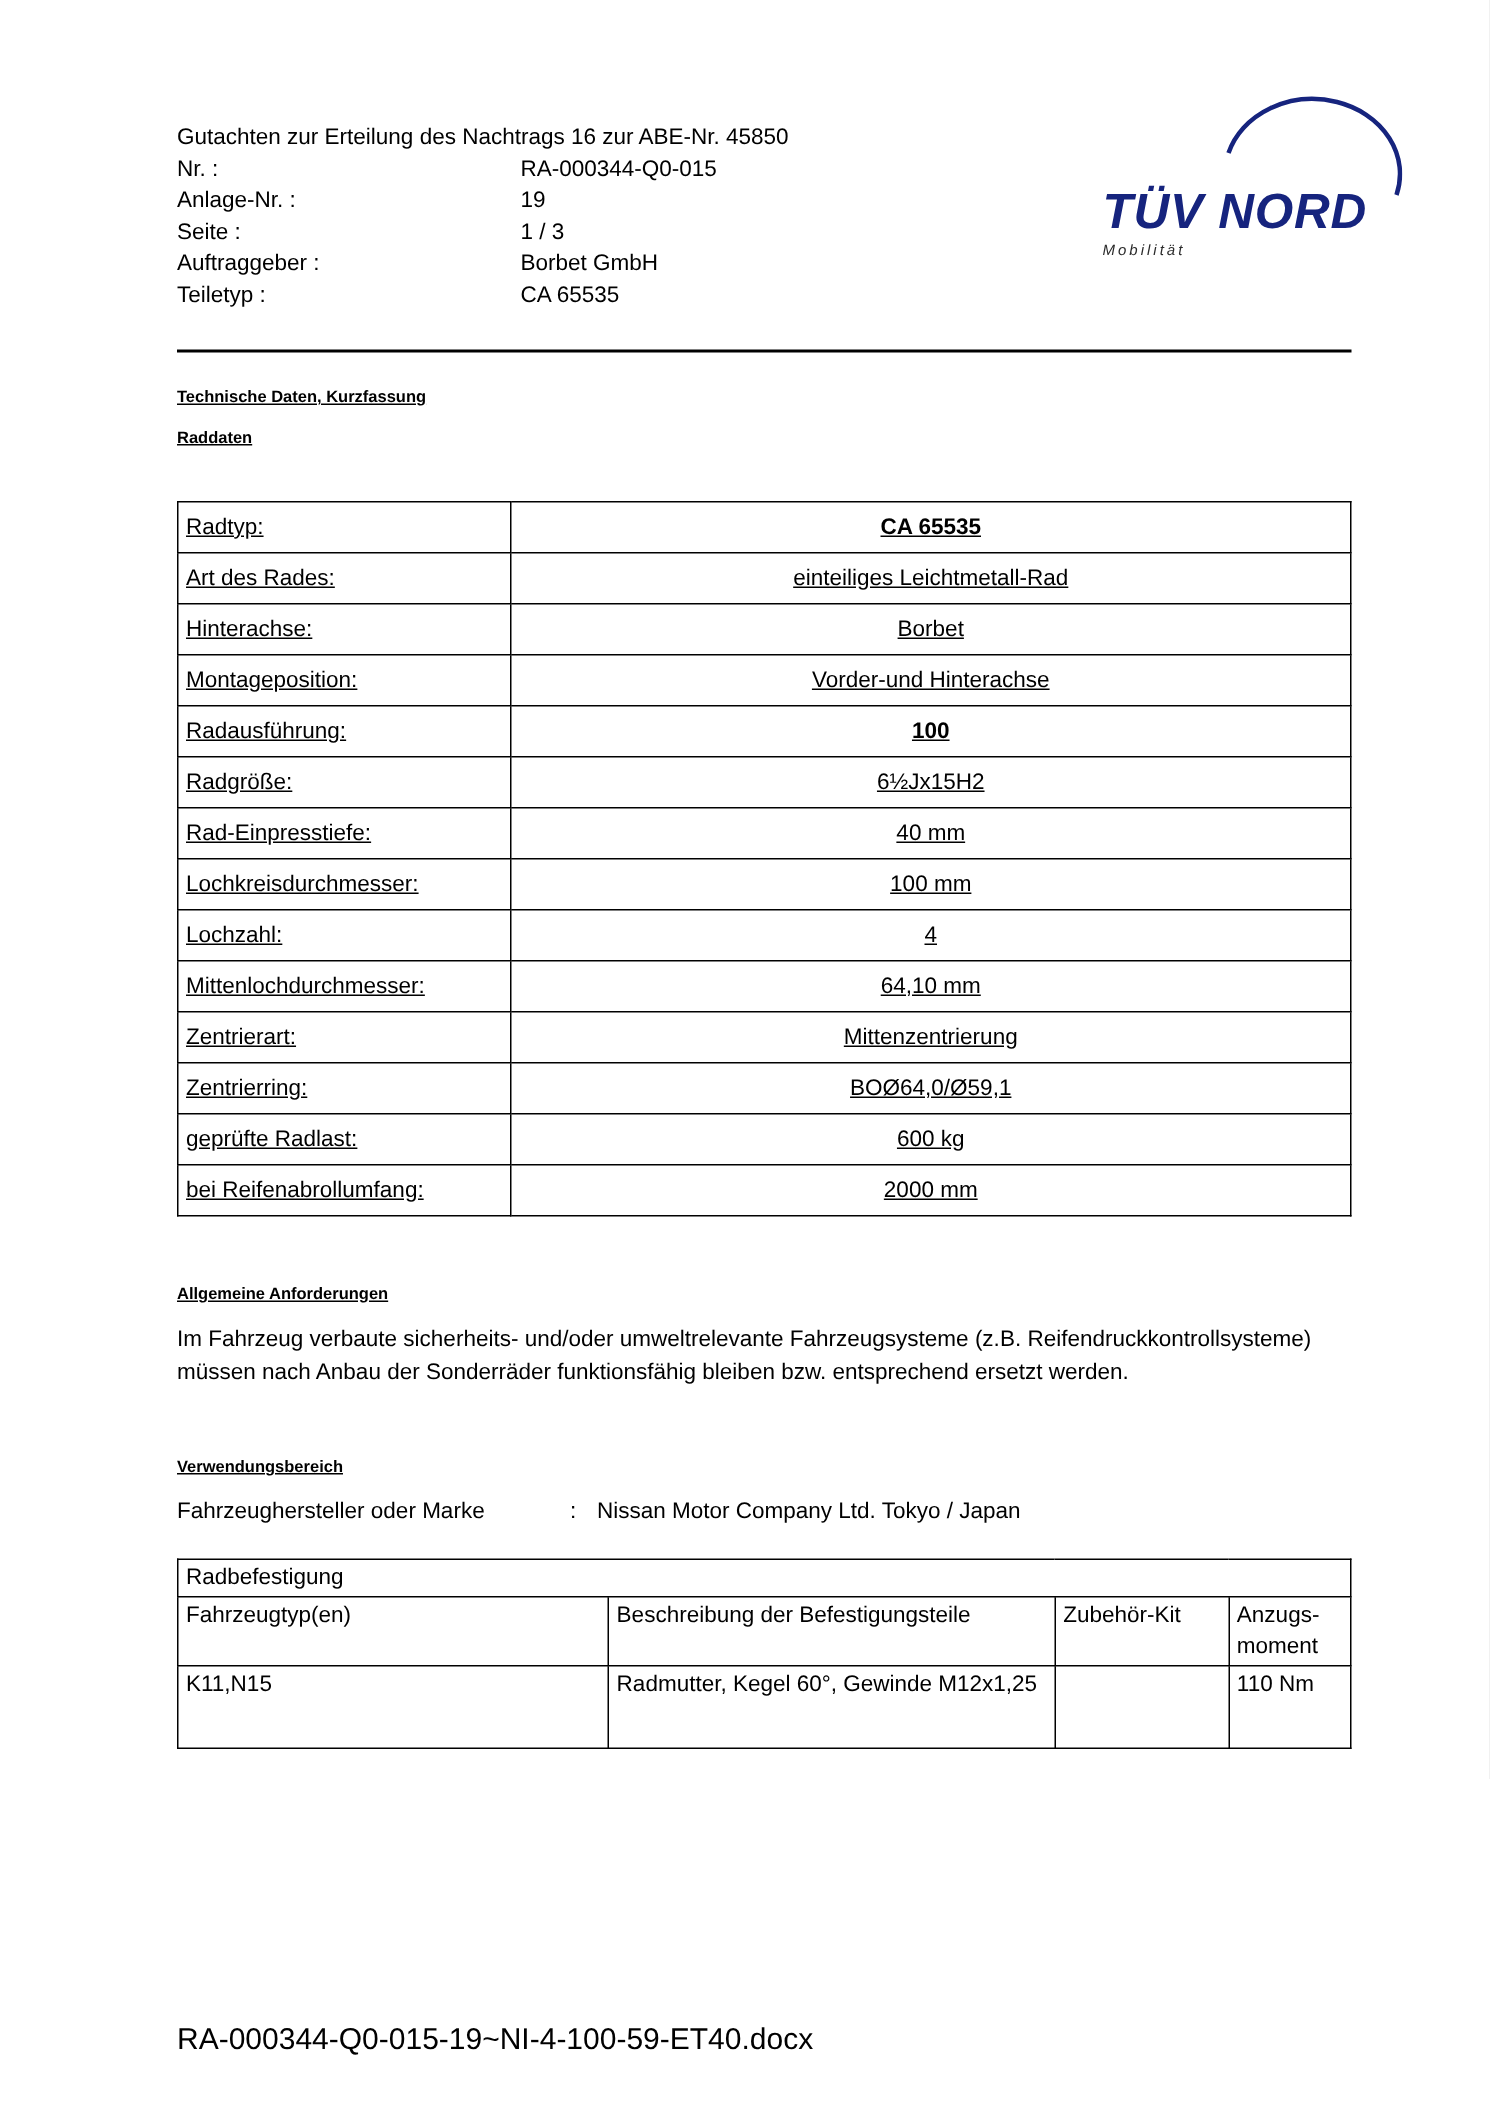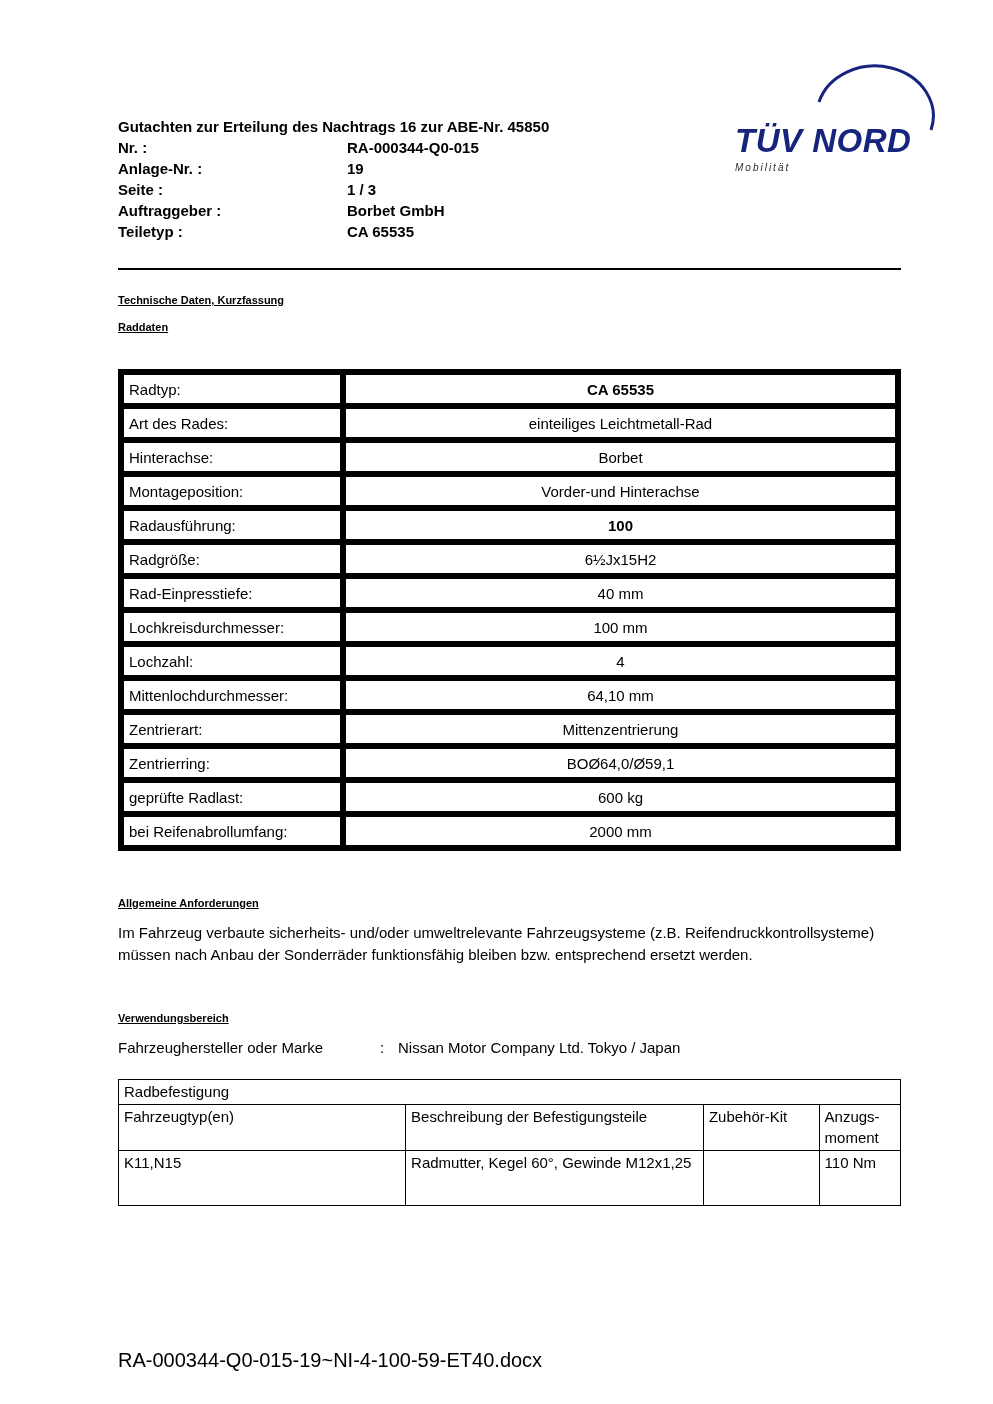--- a/index.html
+++ b/index.html
@@ -16,21 +16,21 @@
     overflow: hidden;
   }
   .content {
     position: absolute;
     left: 118px;
     top: 0;
     width: 783px;
   }
 
   
-  .header-block { margin-top: 116px; line-height: 21px; font-weight: bold; }
+  .header-block { margin-top: 81px; line-height: 21px; }
   .hfields { display: grid; grid-template-columns: 229px 1fr; }
   .hfields span { display: block; }
 
   .logo-box {
     position: absolute;
     top: 52px;
     right: 58px;
     width: 200px;
   }
   .logo-box svg { display: block; }
@@ -57,24 +57,25 @@
   }
   .h-tech { margin-top: 24px; }
   .h-rad  { margin-top: 15px; }
   .h-allg { margin-top: 46px; }
   .h-verw { margin-top: 46px; }
 
   
   table { border-collapse: collapse; width: 100%; }
   .raddaten { margin-top: 36px; }
   .raddaten td {
-    border: 6px solid #000000;
+    border: 1px solid #000000;
     height: 34px;
     padding: 2px 5px;
     vertical-align: middle;
+    text-decoration: underline;
   }
   .raddaten td.lbl { width: 222px; text-align: left; }
   .raddaten td.val { text-align: center; }
   .b { font-weight: bold; }
 
   
   .para { margin-top: 13px; line-height: 22px; }
 
   .hersteller-line { margin-top: 15px; display: flex; }
   .hersteller-line .hl-label { width: 262px; flex: none; }

